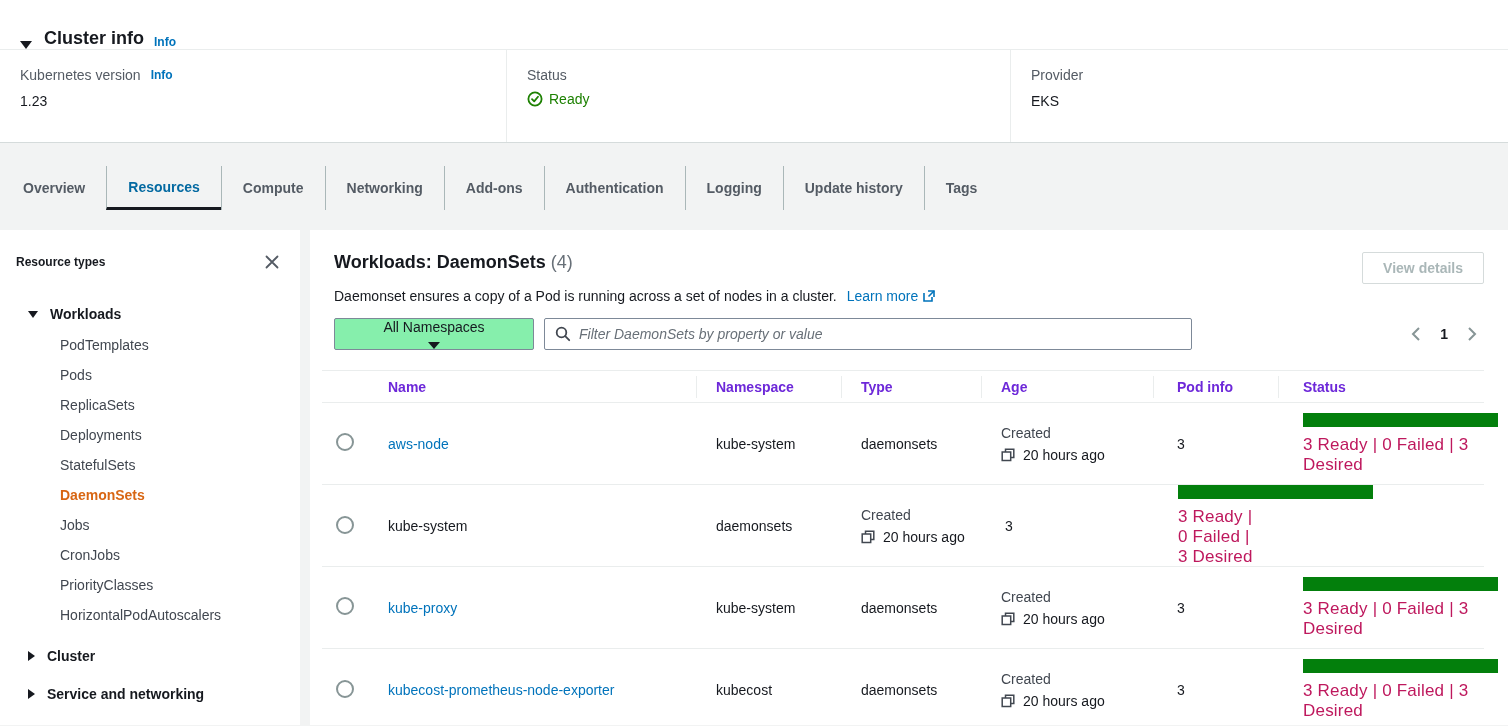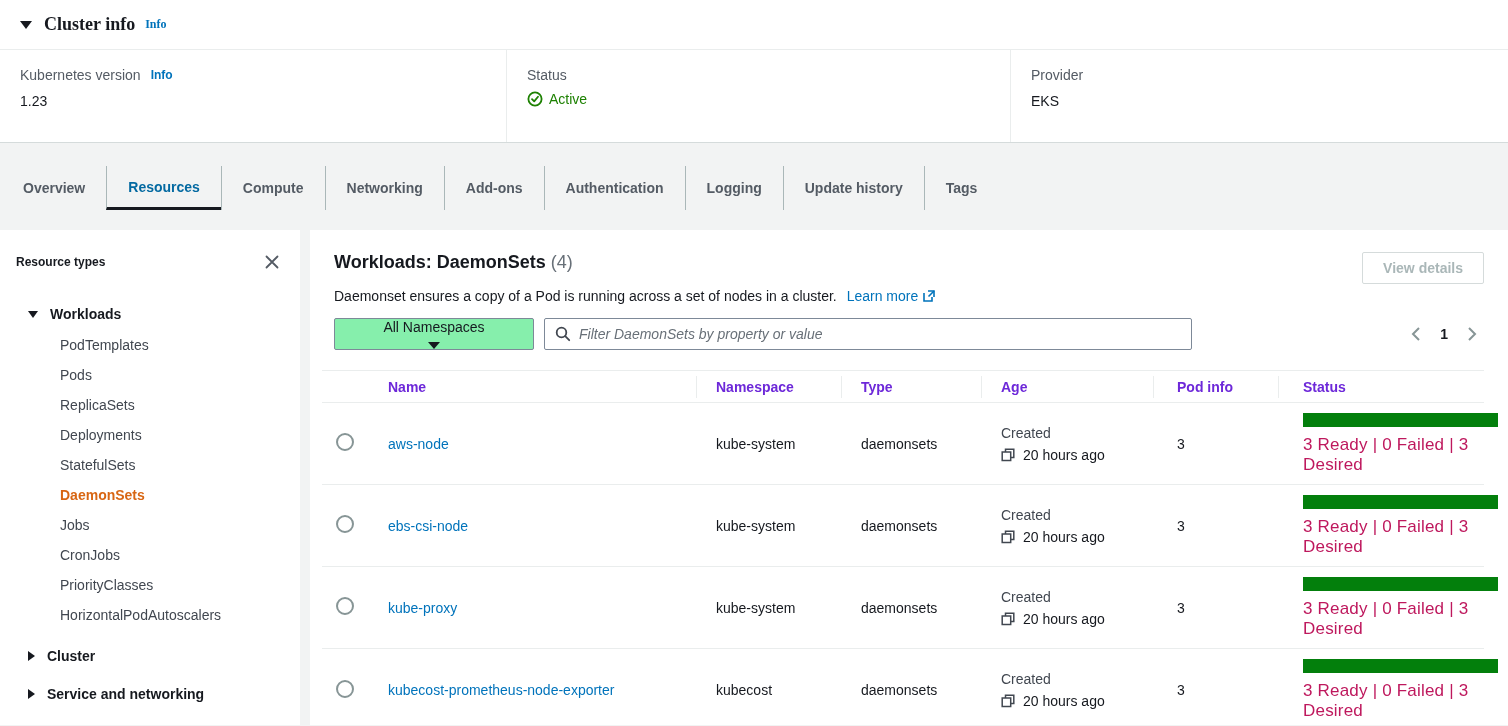--- a/index.html
+++ b/index.html
@@ -7,21 +7,21 @@
   body {
     font-family:"Liberation Sans", sans-serif;
     background:#f2f3f3;
     color:#16191f;
     font-size:14px;
   }
   a { text-decoration:none; }
 
   
   .info-card { background:#fff; border-bottom:1px solid #d5dbdb; }
-  .info-header { height:50px; display:flex; align-items:center; padding:0 20px; border-bottom:1px solid #eaeded;font-family:Liberation Serif, serif; }
+  .info-header { height:50px; display:flex; align-items:flex-end; padding:0 20px; border-bottom:1px solid #eaeded; }
   .caret-down { width:0; height:0; border-left:6px solid transparent; border-right:6px solid transparent; border-top:8px solid #16191f; margin-right:12px; }
   .info-title { font-size:18px; font-weight:700; }
   .info-link { color:#0073bb; font-size:12px; font-weight:700; margin-left:10px; cursor:pointer; }
   .info-body { display:grid; grid-template-columns:506px 504px 1fr; height:92px; }
   .info-col { padding:17px 20px; }
   .info-col + .info-col { border-left:1px solid #eaeded; }
   .field-label { color:#545b64; display:flex; align-items:center; }
   .field-value { margin-top:10px; }
   .status-active { color:#1d8102; display:flex; align-items:center; gap:6px; margin-top:8px; }
 
@@ -121,21 +121,21 @@
     </div>
     <div class="info-col">
       <div class="field-label">Status</div>
       <div class="status-active">
         <span>
           <svg width="16" height="16" viewBox="0 0 16 16">
               <circle cx="8" cy="8" r="6.6" fill="none" stroke="#1d8102" stroke-width="1.8"></circle>
               <path d="M5 8.2 L7.2 10.4 L11 5.8" fill="none" stroke="#1d8102" stroke-width="1.8" stroke-linecap="round" stroke-linejoin="round"></path>
             </svg>
         </span>
-        <span>Active</span>
+        <span>Ready</span>
       </div>
     </div>
     <div class="info-col">
       <div class="field-label">Provider</div>
       <div class="field-value">EKS</div>
     </div>
   </div>
 </section>
 
 <nav class="tabs-wrap">
@@ -271,21 +271,20 @@
     </div>
     <div class="cell pods">3</div>
     <div class="cell status">
       <div class="status-bar"></div>
       <div class="status-caption">3 Ready | 0 Failed | 3 Desired</div>
     </div>
   </div>
 
   <div class="trow">
     <div class="cell sel"><span class="radio"></span></div>
-    <div class="cell"><a class="link">ebs-csi-node</a></div>
     <div class="cell">kube-system</div>
     <div class="cell">daemonsets</div>
     <div class="cell">
       <div class="age-created">Created</div>
       <div class="age-line">
         <span>
           <svg width="14" height="14" viewBox="0 0 14 14">
                     <rect x="1.2" y="4" width="8.5" height="8.5" fill="none" stroke="#414750" stroke-width="1.5"></rect>
                     <path d="M4.5 4 L4.5 1.2 L12.8 1.2 L12.8 9.5 L10 9.5" fill="none" stroke="#414750" stroke-width="1.5"></path>
                   </svg>

